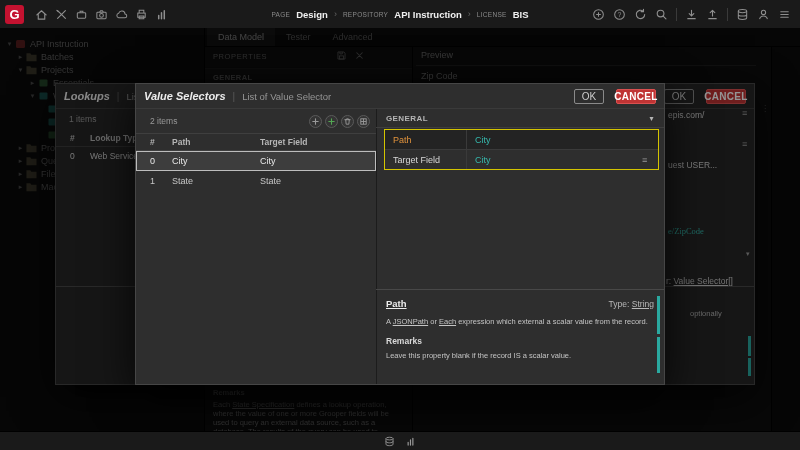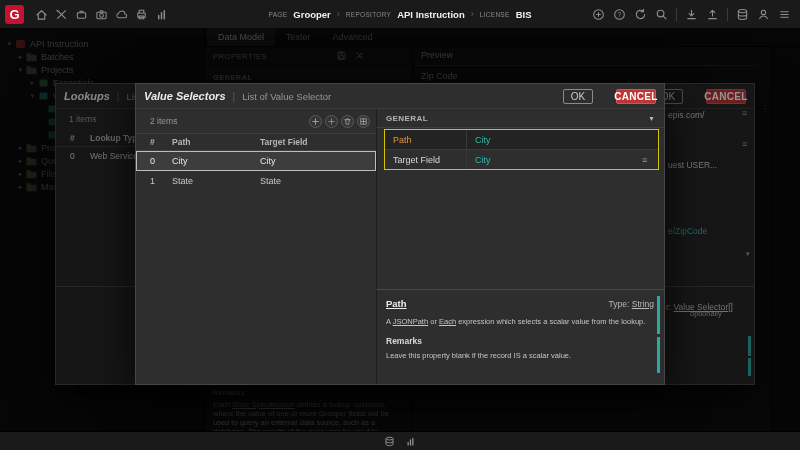--- a/index.html
+++ b/index.html
@@ -60,34 +60,34 @@
   
   .modal{position:absolute;background:#272727;border:1px solid #464646;box-shadow:0 12px 40px rgba(0,0,0,.8);box-sizing:border-box;}
   .lk{left:55px;top:55px;width:700px;height:302px;}
   .vs{left:135px;top:55px;width:530px;height:302px;background:#2e2e2e;}
   .m-head{height:25px;border-bottom:1px solid #3a3a3a;display:flex;align-items:center;padding:0 8px;gap:7px;box-sizing:border-box;}
   .m-title{font-size:11px;font-weight:bold;color:#ececec;font-style:italic;}
   .m-sep{font-size:10px;color:#5a5a5a;}
   .m-sub{font-size:9.5px;color:#969696;}
   .btn{height:15px;font-size:10px;display:flex;align-items:center;justify-content:center;border-radius:2px;box-sizing:border-box;}
   .btn-ok{width:30px;border:1px solid #8a8a8a;color:#cccccc;background:transparent;margin-left:auto;}
-  .btn-cancel{width:40px;background:#c03434;border:1px solid #d95050;color:#fff;font-weight:bold;margin-left:16px;letter-spacing:.3px;}
+  .btn-cancel{width:40px;background:#c03434;border:1px solid #d95050;color:#fff;font-weight:bold;margin-left:5px;letter-spacing:.3px;}
 
   
   .lk-items{position:absolute;left:13px;top:30px;font-size:8.5px;color:#999;}
   .lk-table{position:absolute;left:0;top:46px;width:320px;}
   .lk-hrow,.lk-row{display:grid;grid-template-columns:20px 1fr;padding-left:14px;align-items:center;}
   .lk-hrow{height:16px;border-bottom:1px solid #3c3c3c;font-size:8.5px;font-weight:bold;color:#b5b5b5;}
   .lk-row{height:18px;font-size:8.5px;color:#cfcfcf;}
   .lk-frag{position:absolute;font-size:8.5px;color:#cfcfcf;white-space:nowrap;}
   .lk-frag.teal{color:#35b8ac;}
   .lk-ham{position:absolute;font-size:9px;color:#999;}
   .lk-chev{position:absolute;font-size:7px;color:#999;}
   .lk-helpdiv{position:absolute;left:0;right:0;top:202px;border-top:1px solid #484848;}
-  .lk-type{position:absolute;left:610px;top:218px;font-size:8.5px;color:#c8c8c8;white-space:nowrap;}
+  .lk-type{position:absolute;left:610px;top:192px;font-size:8.5px;color:#c8c8c8;white-space:nowrap;}
   .lk-opt{position:absolute;left:634px;top:225px;font-size:7.5px;color:#b0b0b0;}
   .scrollseg{position:absolute;width:3px;background:#2aa9a0;}
 
   
   .vs-list{position:absolute;left:0;top:25px;width:240px;bottom:0;border-right:1px solid #1c1c1c;}
   .vs-toolbar{position:absolute;left:0;top:0;right:0;height:24px;display:flex;align-items:center;}
   .vs-items{font-size:8.5px;color:#999;margin-left:14px;}
   .tbtns{margin-left:auto;margin-right:6px;display:flex;gap:3px;}
   .cbtn{width:13px;height:13px;border-radius:50%;border:1px solid #5a5a5a;background:#343434;display:flex;align-items:center;justify-content:center;box-sizing:border-box;}
   .cbtn svg{width:9px;height:9px;display:block;}
@@ -165,21 +165,21 @@
           </svg>
         </span>
       <span class="tbi">
           <svg viewBox="0 0 14 14" fill="none" stroke="currentColor" stroke-width="1.6" stroke-linecap="round">
             <path d="M4 11.5V8M7 11.5V5M10 11.5V3"></path>
           </svg>
         </span>
     </div>
     <div class="tb-center">
       <span class="bc-label">PAGE</span>
-      <span class="bc-value">Grooper</span>
+      <span class="bc-value">Design</span>
       <span class="bc-sep">›</span>
       <span class="bc-label">REPOSITORY</span>
       <span class="bc-value">API Instruction</span>
       <span class="bc-sep">›</span>
       <span class="bc-label">LICENSE</span>
       <span class="bc-value">BIS</span>
     </div>
     <div class="tb-right">
       <span class="tbi">
           <svg viewBox="0 0 14 14" fill="none" stroke="currentColor" stroke-width="1.1">
@@ -401,21 +401,21 @@
           <span>0</span>
           <span>Web Service</span>
         </div>
       </div>
 
       <div>
         <span class="lk-frag" style="left:612px;top:26px;">epis.com/</span>
         <span class="lk-ham" style="left:686px;top:24px;">≡</span>
         <span class="lk-ham" style="left:686px;top:55px;">≡</span>
         <span class="lk-frag" style="left:612px;top:76px;">uest USER...</span>
-        <span class="lk-frag teal" style="left:612px;top:142px;">e/ZipCode</span>
+        <span class="lk-frag teal" style="left:612px;top:142px;font-family:Liberation Serif, serif;">e/ZipCode</span>
         <span class="lk-chev" style="left:690px;top:166px;">▾</span>
         <div class="lk-helpdiv"></div>
         <div class="lk-type"><span>r: </span><span class="u">Value Selector[]</span></div>
         <div class="lk-opt">optionally</div>
         <div class="scrollseg" style="right:3px;top:252px;height:20px;"></div>
         <div class="scrollseg" style="right:3px;top:274px;height:18px;"></div>
       </div>
     </section>
 
     <div class="ov ov2"></div>
@@ -492,21 +492,21 @@
             <span class="pham">≡</span>
           </div>
         </div>
       </div>
 
       <div class="vs-help">
         <div class="vh-row">
           <span class="vh-name">Path</span>
           <span class="vh-type"><span>Type:</span> <span class="u">String</span></span>
         </div>
-        <div class="vh-desc"><span>A </span><span class="u">JSONPath</span><span> or </span><span class="u">Each</span><span> expression which selects a scalar value from the lookup.</span></div>
+        <div class="vh-desc"><span>A </span><span class="u">JSONPath</span><span> or </span><span class="u">Each</span><span> expression which external a scalar value from the record.</span></div>
         <div class="vh-rem">Remarks</div>
         <div class="vh-remtext">Leave this property blank if the record IS a scalar value.</div>
         <div class="scrollseg" style="right:4px;top:6px;height:38px;"></div>
         <div class="scrollseg" style="right:4px;top:47px;height:36px;"></div>
       </div>
     </section>
 
   </div>
 
   <footer class="bottombar">

